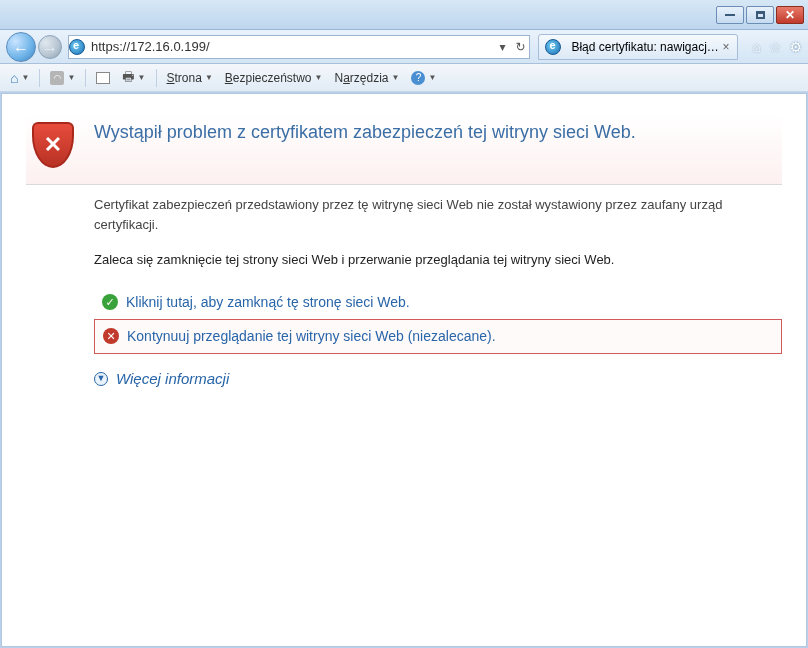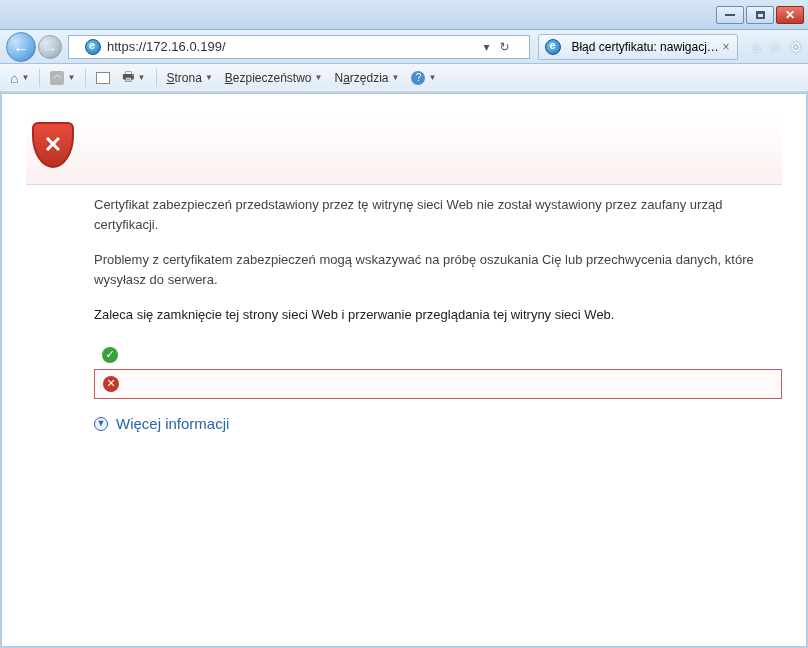--- a/index.html
+++ b/index.html
@@ -50,21 +50,21 @@
       cursor: pointer;
     }
     .navcircle.fwd { width: 24px; height: 24px; background: radial-gradient(circle at 30% 30%, #e0e8ef, #b6c4d1 60%, #8a9cad); border-color: #8ea4bb; margin-left: 2px; }
     .urlbar {
       flex: 1;
       height: 24px;
       background: #fff;
       border: 1px solid #9bb4d0;
       margin: 4px 6px;
       display: flex; align-items: center;
-      padding: 0 16px;
+      padding: 0 0;
     }
     .ie-icon {
       width: 16px; height: 16px; border-radius: 50%;
       background: radial-gradient(circle at 40% 40%, #6ecff6, #1c6bb0);
       border: 1px solid #165a96;
       margin-right: 6px;
       position: relative;
     }
     .ie-icon::after {
       content: "e"; position: absolute; color: #fff; font-size: 11px; font-weight: bold;
@@ -138,21 +138,21 @@
     .cert-body .rec { font-weight: normal; color: #222; }
     .action-list { margin-top: 14px; }
     .action { display: flex; align-items: center; gap: 8px; padding: 6px 8px; font-size: 14px; }
     .action a { color: #2865a9; text-decoration: none; }
     .action.hl { border: 1px solid #d05a5a; background: #fffafa; }
     .ico-sm { width: 16px; height: 16px; border-radius: 50%; display: inline-flex; align-items: center; justify-content: center; font-size: 11px; color: #fff; }
     .ico-ok { background: #3aa23a; }
     .ico-bad { background: #c0392b; }
     .ico-info { width: 14px; height: 14px; border-radius: 50%; border: 1px solid #2865a9; color: #2865a9; background: #eaf2fb; font-size: 9px; display: inline-flex; align-items: center; justify-content: center; }
     .more { margin-top: 14px; display: flex; align-items: center; gap: 8px; font-size: 15px; }
-    .more a { color: #2865a9; text-decoration: none; cursor: pointer; }
+    .more a { color: #2865a9; text-decoration: none; cursor: pointer; font-style: italic; }
     .underline-accent { text-decoration: underline; }
   </style>
 </head>
 <body>
 
 <div class="titlebar">
   <div class="winbtn">
       <div class="minline"></div>
     </div>
   <div class="winbtn">
@@ -221,31 +221,33 @@
     </div>
   <div class="cmdbtn">
       <span class="help-icon">?</span>
       <span class="dd">▼</span>
     </div>
 </div>
 
 <div class="content">
   <div class="cert-header">
     <div class="shield">✕</div>
+    <h1 class="cert-title">Wystąpił problem z certyfikatem zabezpieczeń tej witryny sieci Web.</h1>
   </div>
   <div class="cert-body">
     <p>Certyfikat zabezpieczeń przedstawiony przez tę witrynę sieci Web nie został wystawiony przez zaufany urząd certyfikacji.</p>
-    <p>Problemy z certyfikatem zabezpieczeń mogą wskazywać na próbę oszukania Cię lub przechwycenia danych, które wysyłasz do serwera.</p>
     <p class="rec">Zaleca się zamknięcie tej strony sieci Web i przerwanie przeglądania tej witryny sieci Web.</p>
     <div class="action-list">
       <div class="action">
         <span class="ico-sm ico-ok">✓</span>
+        <a>Kliknij tutaj, aby zamknąć tę stronę sieci Web.</a>
       </div>
       <div class="action hl">
         <span class="ico-sm ico-bad">✕</span>
+        <a>Kontynuuj przeglądanie tej witryny sieci Web (niezalecane).</a>
       </div>
     </div>
     <div class="more">
       <span class="ico-info">▼</span>
       <a>Więcej informacji</a>
     </div>
   </div>
 </div>
 
 </body></html>

